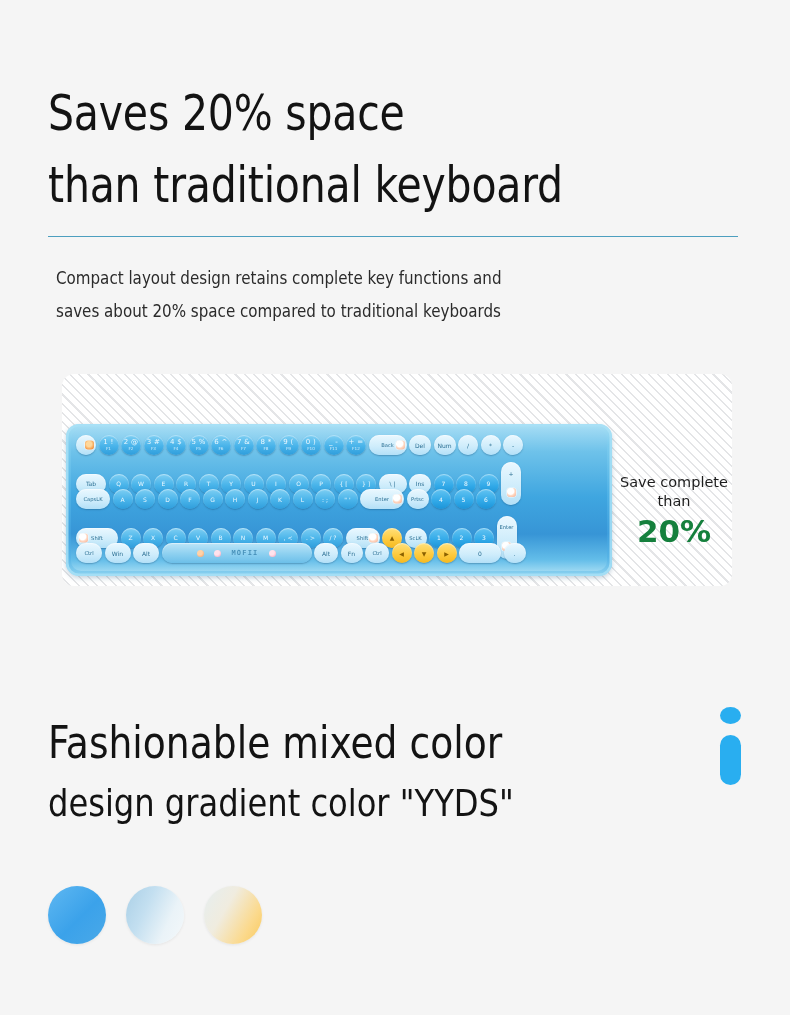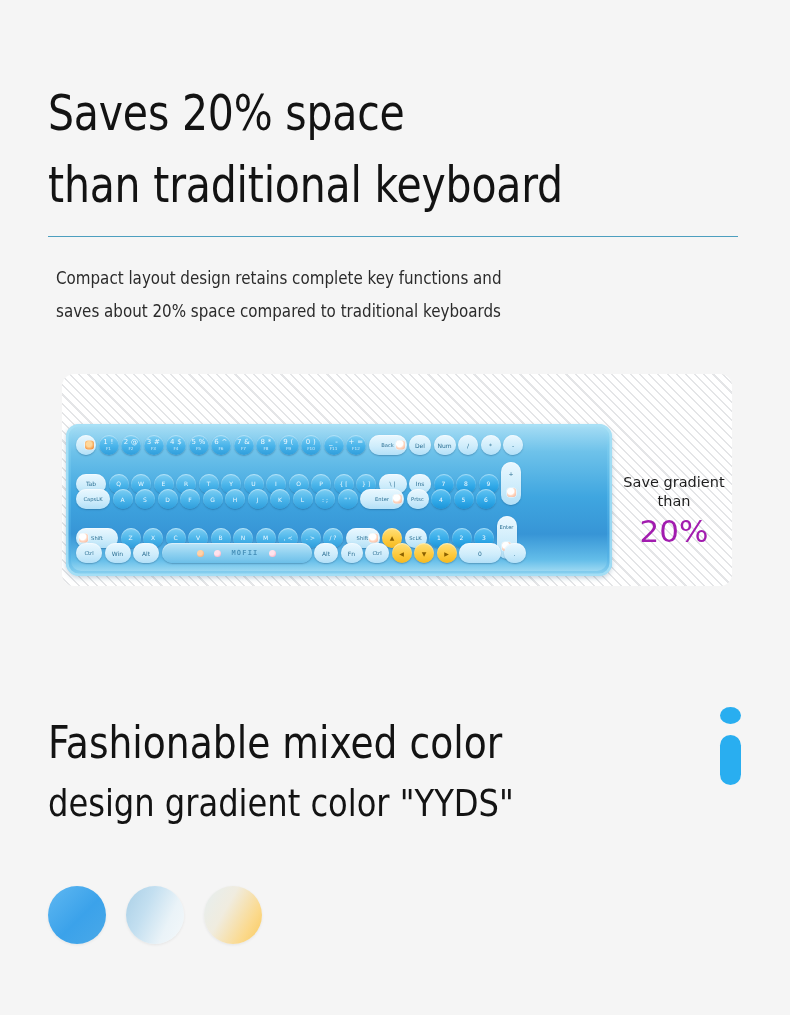--- a/index.html
+++ b/index.html
@@ -86,22 +86,22 @@
     font-family: "DejaVu Sans", sans-serif;
   }
   .save-note-line {
     font-size: 14.5px;
     line-height: 19px;
     color: #1d1d1d;
   }
   .save-note-pct {
     font-size: 31px;
     line-height: 36px;
-    font-weight: 400;
-    color: #a21caf;
+    font-weight: 700;
+    color: #15803d;
     margin-top: 2px;
   }
 
   
   .keyboard {
     position: absolute;
     left: 66px;
     top: 424px;
     width: 546px;
     height: 152px;
@@ -608,21 +608,21 @@
           </div>
           <div class="key pale" style="width: 22px;">
             <span class="lbl-sm">.</span>
           </div>
         </div>
       </div>
   </div>
 </div>
 
 <div class="save-note">
-  <div class="save-note-line">Save gradient</div>
+  <div class="save-note-line">Save complete</div>
   <div class="save-note-line">than</div>
   <div class="save-note-pct">20%</div>
 </div>
 
 <div class="heading2">
   <div class="heading2-line1">Fashionable mixed color</div>
   <div class="heading2-line2">design gradient color "YYDS"</div>
 </div>
 
 <div class="i-mark">

